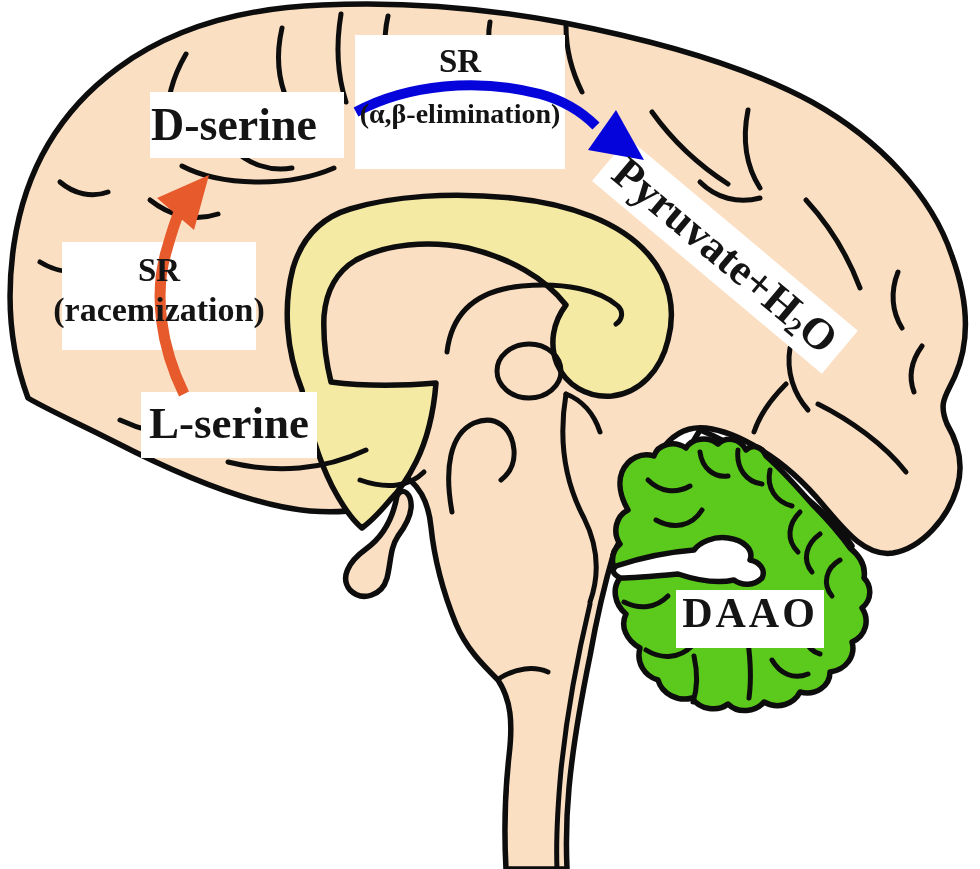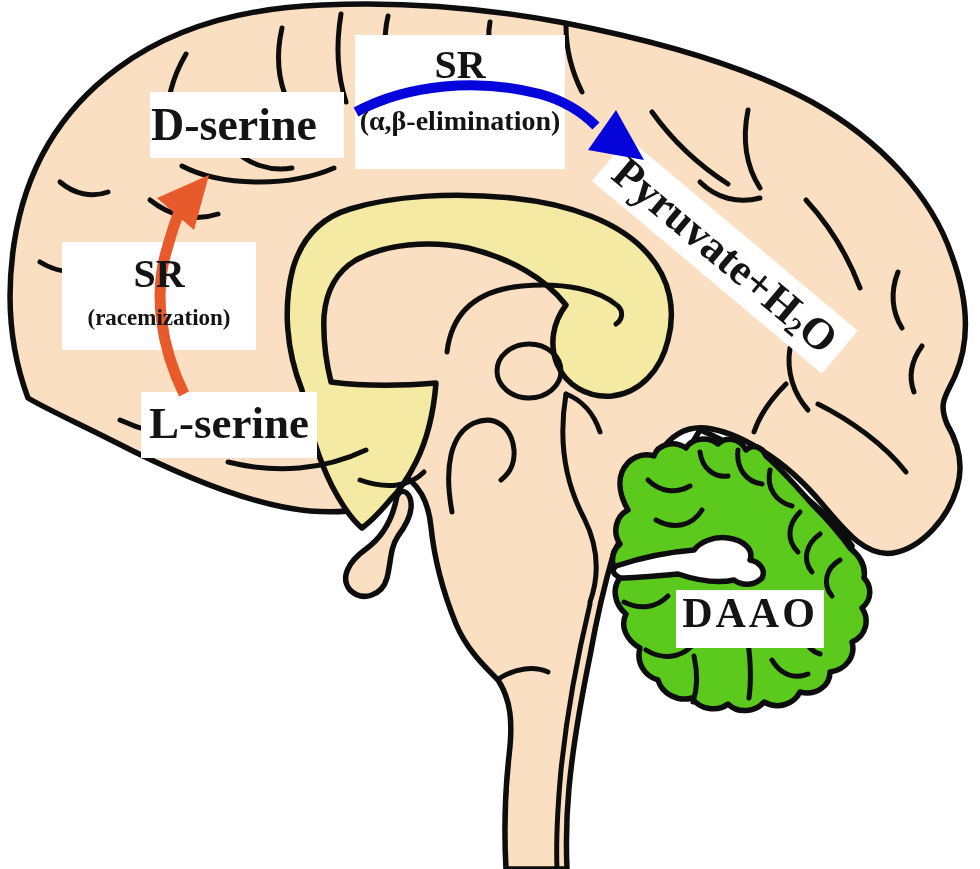--- a/index.html
+++ b/index.html
@@ -15,24 +15,24 @@
     position:absolute;display:flex;align-items:center;justify-content:center;
     color:#141414;font-weight:bold;line-height:1;white-space:nowrap;
   }
   .big{font-size:46px;}
   .d-serine{left:150px;top:92px;width:168px;height:66px;}
   .l-serine{left:141px;top:392px;width:176px;height:62px;font-size:45px;}
   .daao{left:676px;top:590px;width:148px;height:46px;font-size:42px;letter-spacing:3px;}
   .enzyme{flex-direction:column;justify-content:flex-start;box-sizing:border-box;}
   .sr-elim{left:355px;top:35px;width:210px;height:134px;padding-top:10px;}
   .sr-race{left:62px;top:242px;width:194px;height:108px;padding-top:12px;}
-  .enz{font-size:40px;text-align:center;}
+  .enz{font-size:33px;text-align:center;}
   .rxn{font-size:28px;font-weight:bold;}
   .sr-elim .rxn{margin-top:22px;}
-  .sr-race .rxn{margin-top:12px;font-size:23px;}
+  .sr-race .rxn{margin-top:6px;font-size:34px;}
   .pyruvate{
     left:628px;top:138px;width:300px;height:56px;
     transform:rotate(40deg);transform-origin:0 0;font-size:44px;
   }
   .pyruvate sub{font-size:26px;transform:translateY(11px);}
 </style>
 </head>
 <body>
 
 <div class="stage">

